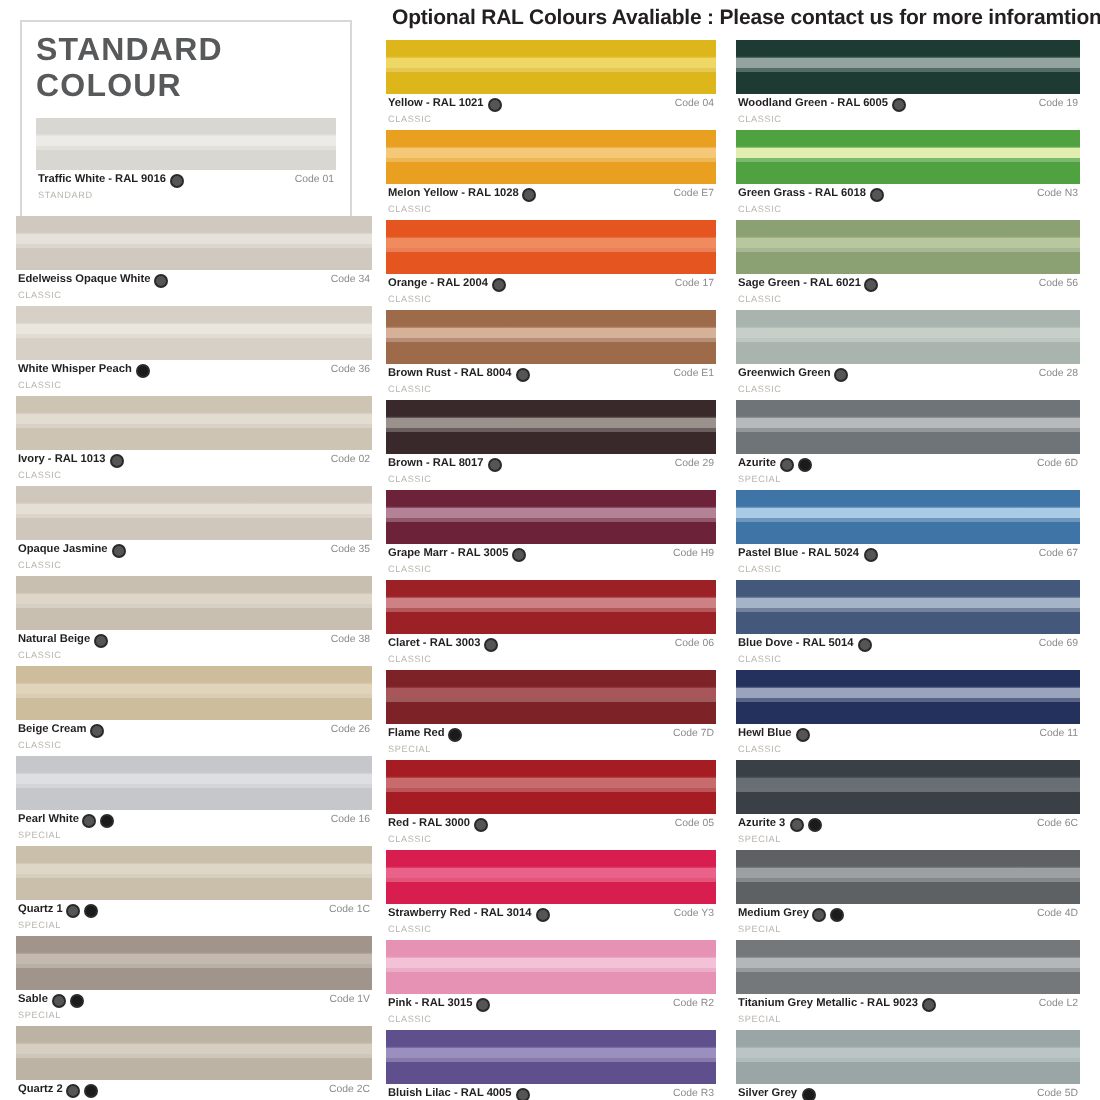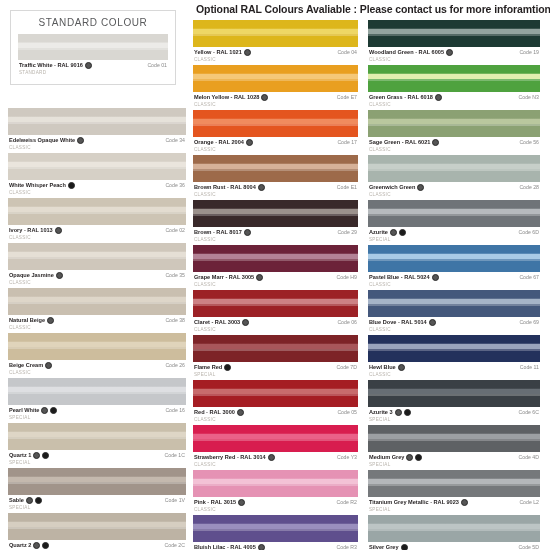--- a/index.html
+++ b/index.html
@@ -26,22 +26,22 @@
   .col-mid{left:193px;width:165px;top:20px;}
   .col-right{left:368px;width:172px;top:20px;}
 
   
   .std-box{
     position:absolute;left:10px;top:10px;width:166px;
     border:1px solid #d8d8d8;background:#fff;
     padding:6px 7px 6px 7px;box-sizing:border-box;
   }
   .sec-title{
-    font-size:10px;font-weight:normal;color:#58595b;
-    letter-spacing:.6px;margin:0 0 6px 0;text-align:center;
+    font-size:16px;font-weight:bold;color:#58595b;
+    letter-spacing:.6px;margin:0 0 6px 0;
   }
   .sec-title-outer{
     position:absolute;left:18px;top:92px;
     font-size:10px;color:#58595b;letter-spacing:.6px;
   }
 
   
   .entry{margin-bottom:2px;}
   .bar{
     height:27px;width:100%;position:relative;overflow:hidden;

